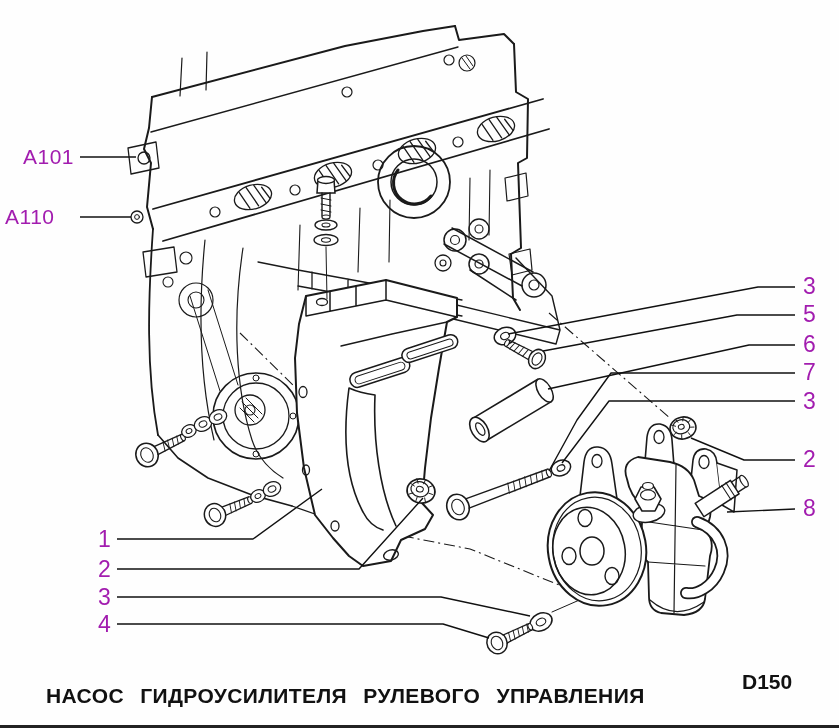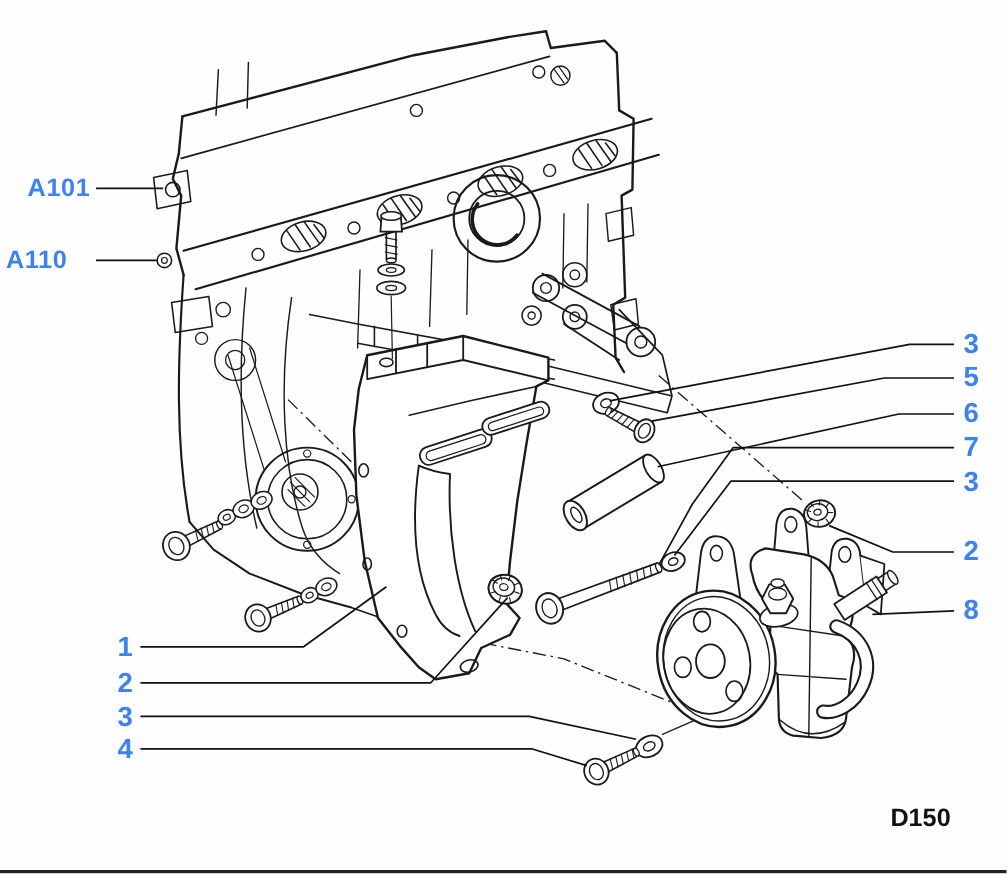--- a/index.html
+++ b/index.html
@@ -1,19 +1,19 @@
 <!DOCTYPE html>
 <html><head>
 <meta charset="utf-8">
 <style>
   html,body{margin:0;padding:0;background:#e8e8e8;}
   .figure{position:relative;width:839px;height:728px;background:#fefefe;overflow:hidden;
           font-family:"Liberation Sans",sans-serif;}
   .figure svg{position:absolute;left:0;top:0;}
-  .lbl{position:absolute;color:#3b82f6;font-weight:bold;line-height:1;white-space:nowrap;}
+  .lbl{position:absolute;color:#a21caf;font-weight:normal;line-height:1;white-space:nowrap;}
   .num{font-size:23px;}
   .anchor{font-size:21px;letter-spacing:0.5px;}
   .caption{position:absolute;left:46px;top:684px;font-size:21px;font-weight:bold;color:#111;
            letter-spacing:0.4px;word-spacing:10px;white-space:nowrap;}
   .figcode{position:absolute;left:742px;top:670px;font-size:21px;font-weight:bold;color:#111;}
   .bottom-edge{position:absolute;left:0;top:725px;width:839px;height:3px;background:#222;}
 </style>
 </head>
 <body>
 
@@ -314,15 +314,16 @@
   <div class="lbl num" style="left:803px;top:361px;">7</div>
   <div class="lbl num" style="left:803px;top:390px;">3</div>
   <div class="lbl num" style="left:803px;top:448px;">2</div>
   <div class="lbl num" style="left:803px;top:497px;">8</div>
 
   <div class="lbl num" style="left:98px;top:528px;">1</div>
   <div class="lbl num" style="left:98px;top:558px;">2</div>
   <div class="lbl num" style="left:98px;top:586px;">3</div>
   <div class="lbl num" style="left:98px;top:613px;">4</div>
 
+  <div class="caption">НАСОС ГИДРОУСИЛИТЕЛЯ РУЛЕВОГО УПРАВЛЕНИЯ</div>
   <div class="figcode">D150</div>
   <div class="bottom-edge"></div>
 </div>
 
 </body></html>

